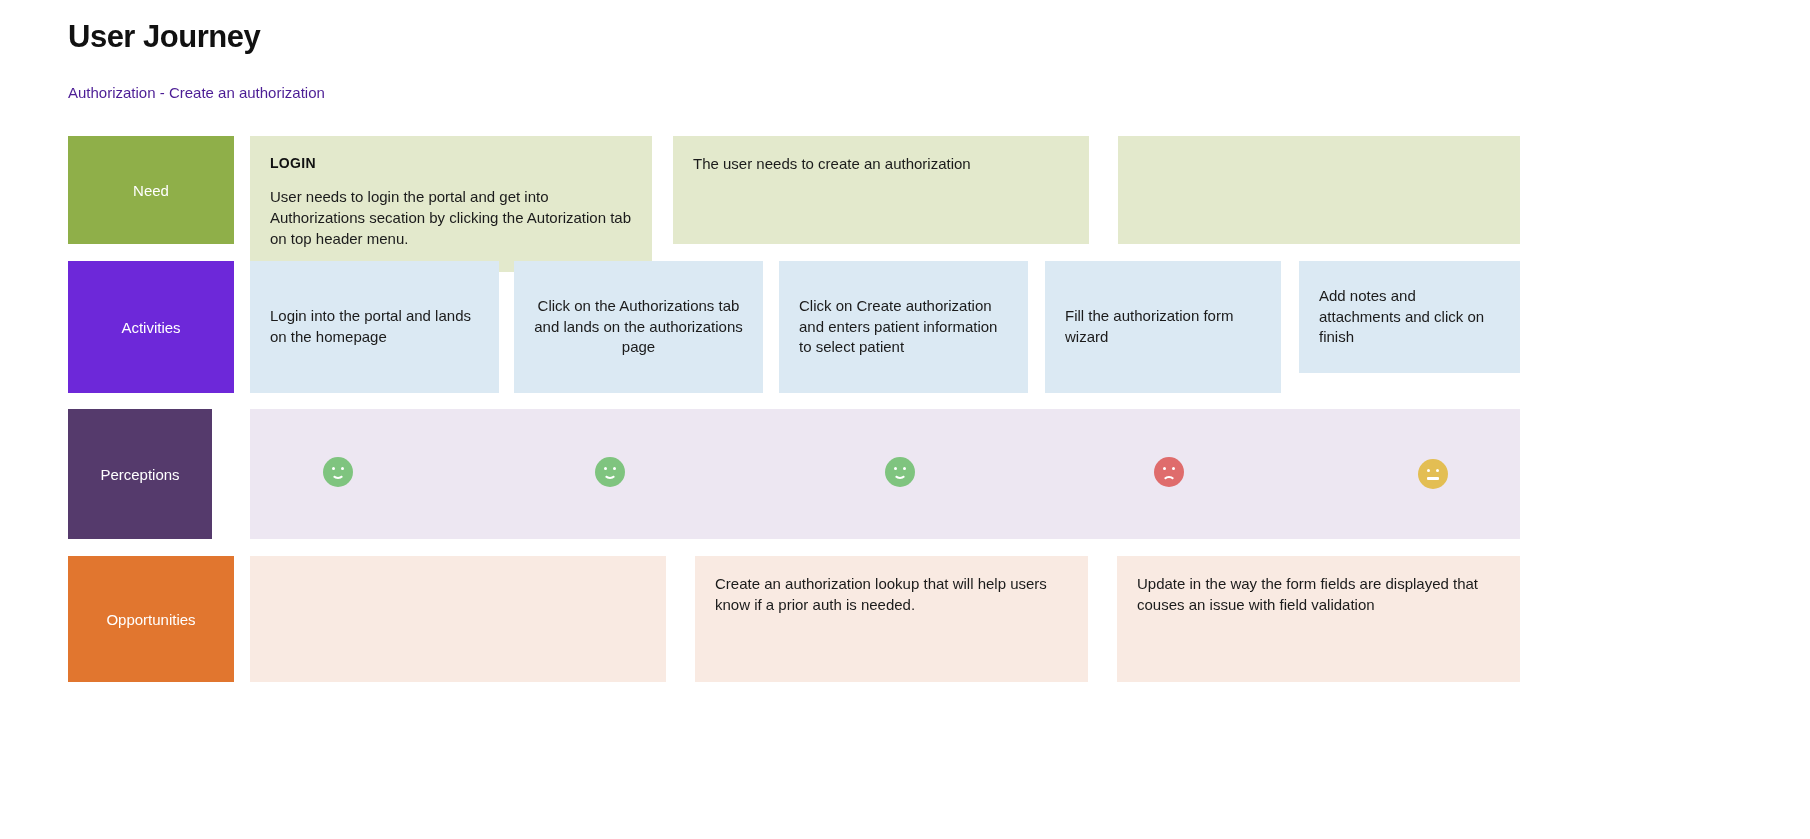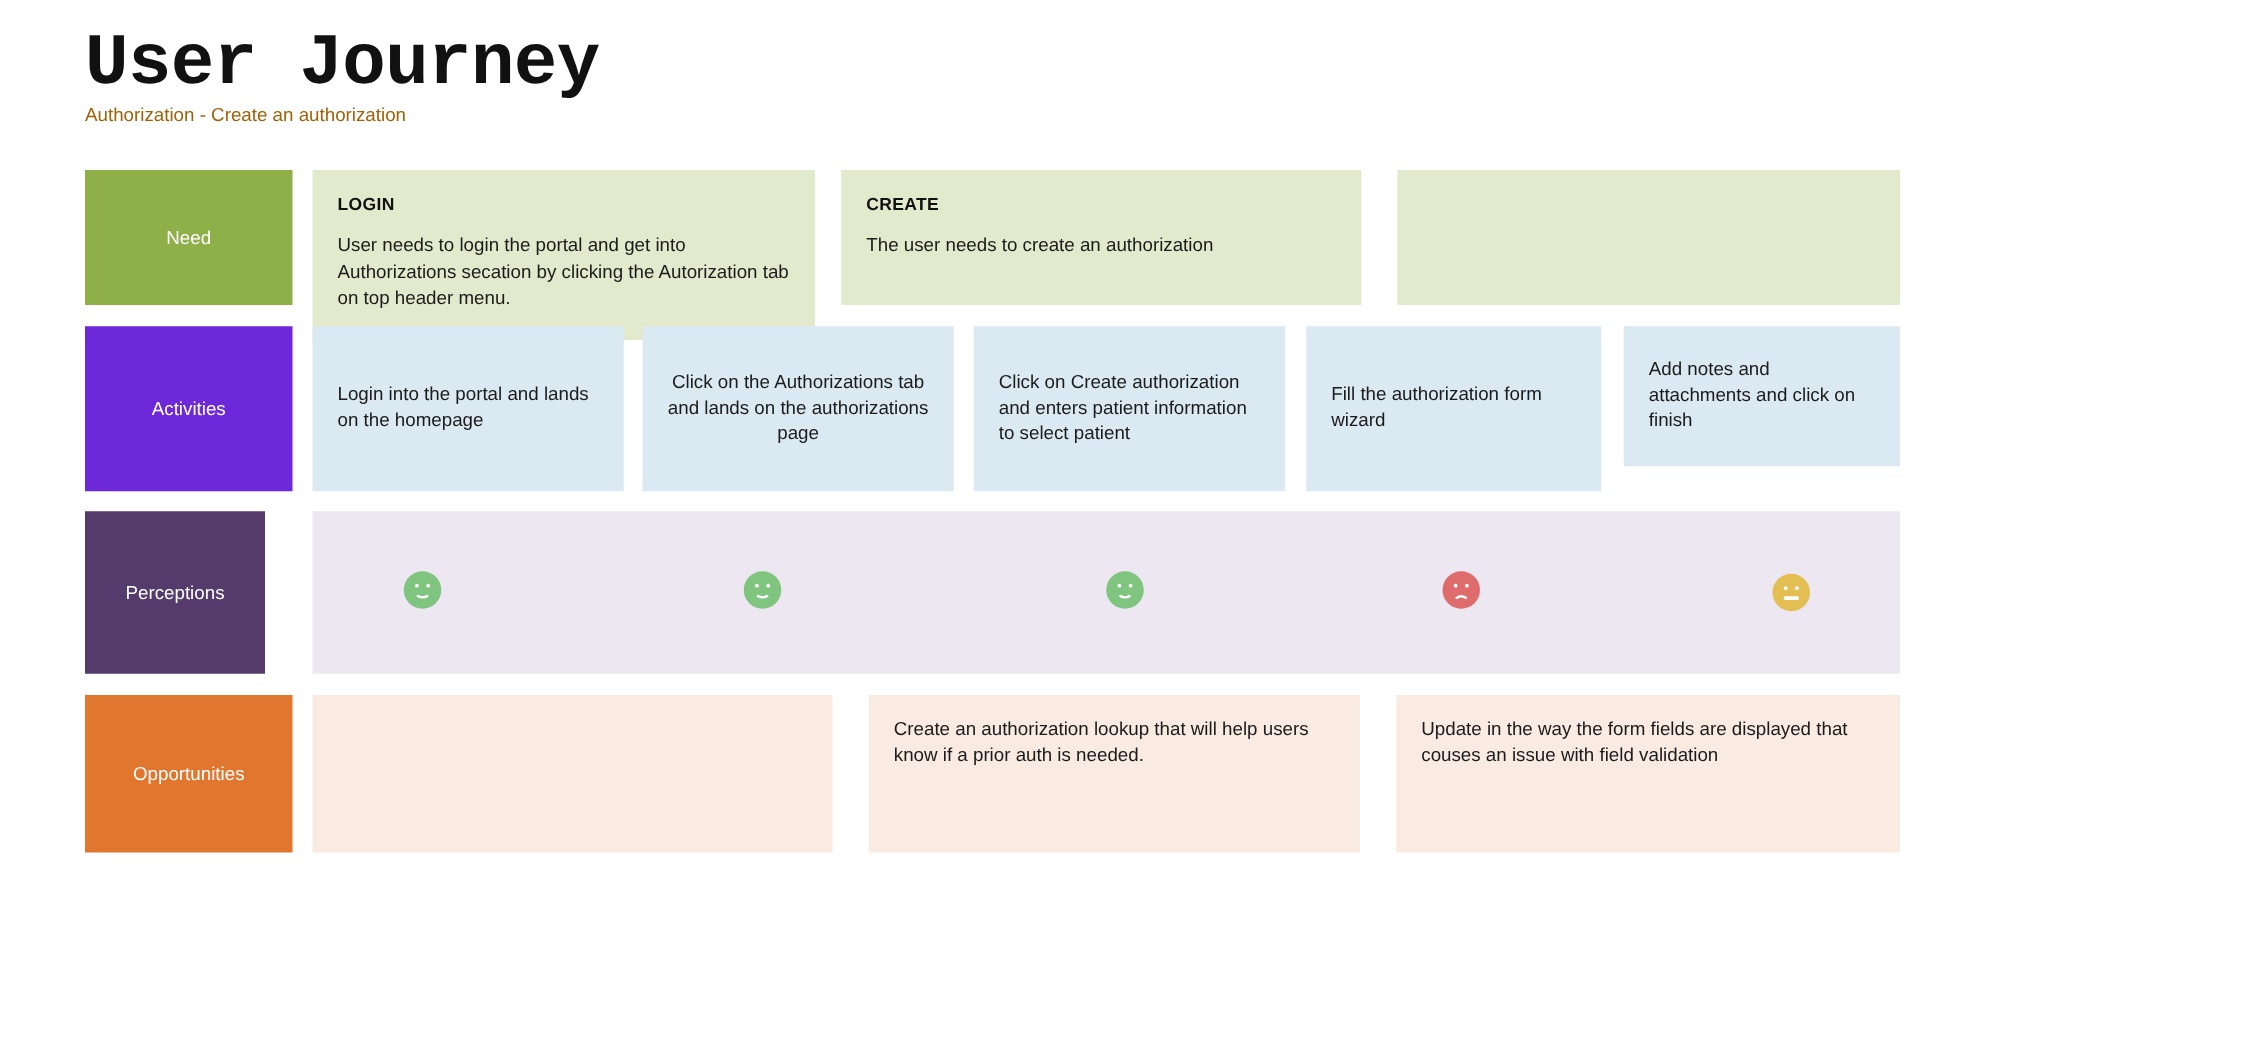--- a/index.html
+++ b/index.html
@@ -15,34 +15,33 @@
     position: relative;
     width: 1810px;
     height: 839px;
     background: #ffffff;
   }
 
   
   .page-title {
     position: absolute;
     left: 68px; top: 20px;
-    font-size: 58px;
+    font-size: 31px;
     font-weight: 700;
     letter-spacing: -0.5px;
     color: #111111;
     line-height: 1.1;
     white-space: nowrap;
-    font-family: Liberation Mono, monospace;
   }
   .page-subtitle {
     position: absolute;
     left: 68px; top: 84px;
     font-size: 15px;
     font-weight: 400;
-    color: #a16207;
+    color: #4c1d95;
     white-space: nowrap;
   }
 
   
   .row-label {
     position: absolute;
     display: flex;
     align-items: center;
     justify-content: center;
     color: #ffffff;
@@ -148,21 +147,20 @@
   <div class="page-subtitle">Authorization - Create an authorization</div>
 
   <div class="row-label need-label" style="left:68px; top:136px; width:166px; height:108px;">Need</div>
 
   <div class="card need-card" style="left:250px; top:136px; width:402px; height:136px;">
     <div class="card-title">LOGIN</div>
     <div class="card-body">User needs to login the portal and get into Authorizations secation by clicking the Autorization tab on top header menu.</div>
   </div>
 
   <div class="card need-card" style="left:673px; top:136px; width:416px; height:108px;">
-    <div class="card-title">CREATE</div>
     <div class="card-body">The user needs to create an authorization</div>
   </div>
 
   <div class="card need-card" style="left:1118px; top:136px; width:402px; height:108px;">
     <div class="card-title"></div>
     <div class="card-body"></div>
   </div>
 
   <div class="row-label act-label" style="left:68px; top:261px; width:166px; height:132px;">Activities</div>
 

